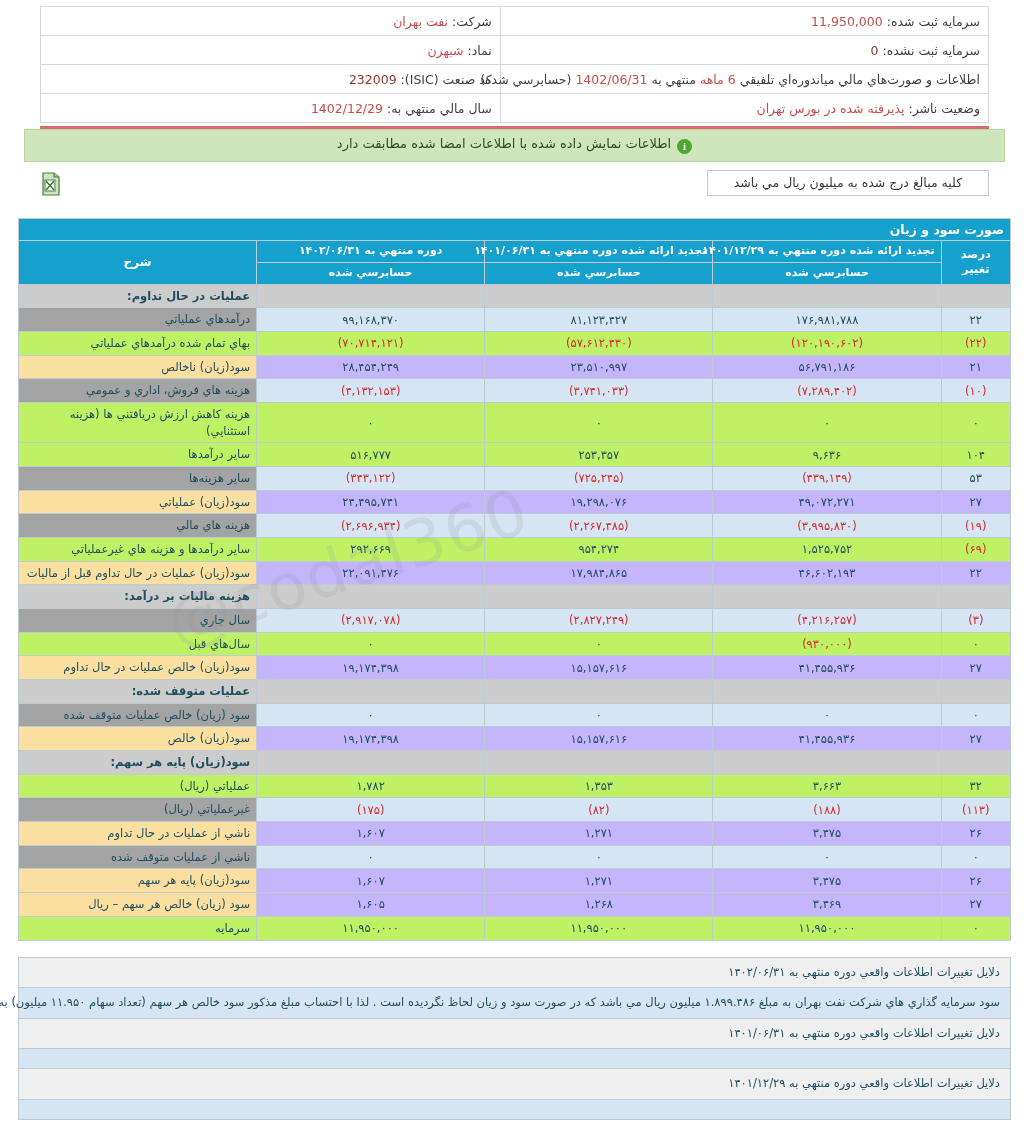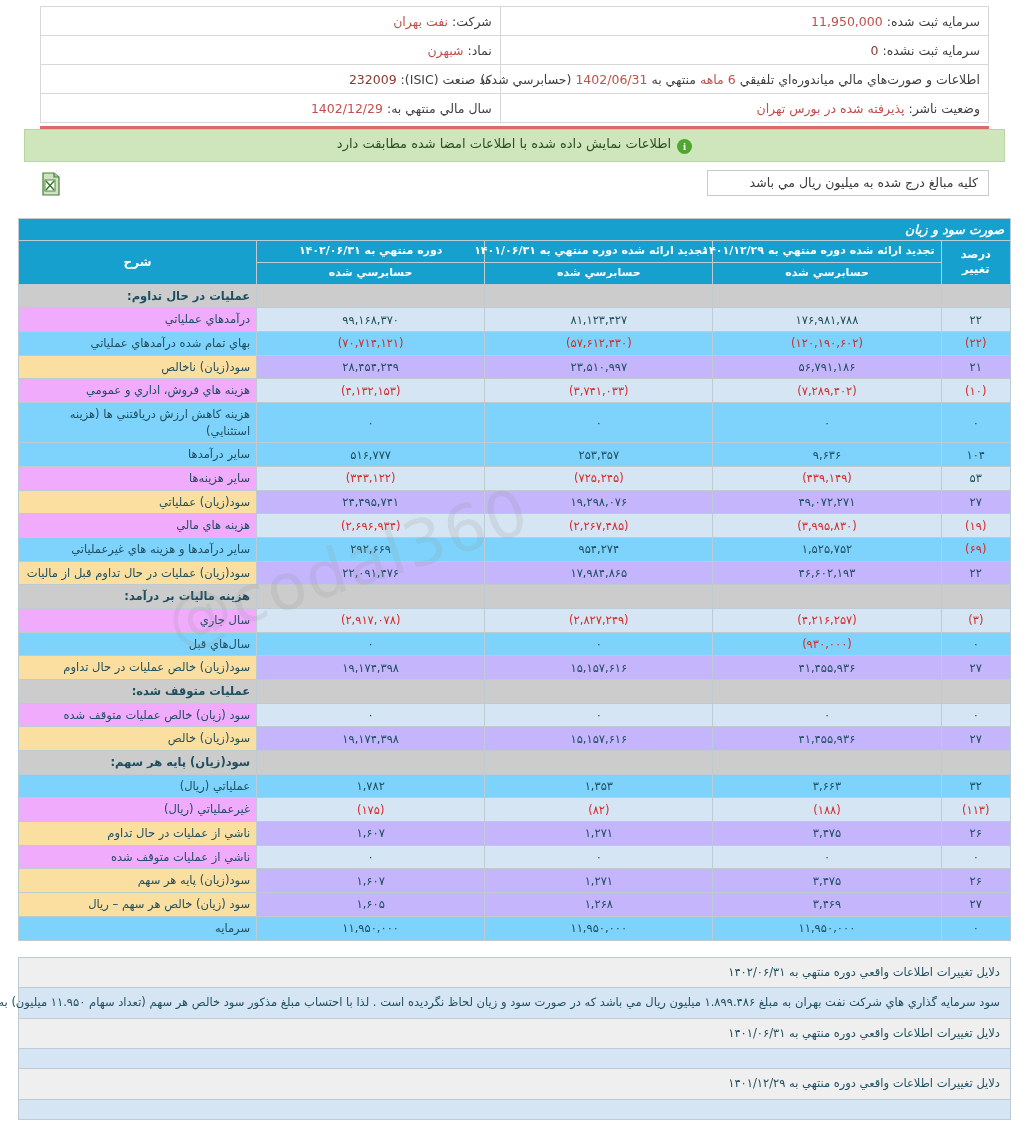--- a/index.html
+++ b/index.html
@@ -84,20 +84,21 @@
     align-items:flex-start;
     justify-content:space-between;
     direction:rtl;
   }
   .amountsBox{
     border:1px solid #c9c9c9;
     font-size:12.5px;
     color:#3a3a3a;
     padding:4px 10px 5px 10px;
     background:#fff;
+    text-align:center;
     min-width:260px;
   }
   .xlsIcon{
     width:20px;height:24px;
     position:relative;
     margin-top:2px;
   }
 
   
   .mainWrap{padding:22px 18px 0 18px;}
@@ -113,21 +114,20 @@
     vertical-align:middle;
   }
   .titlebar td{
     background:#16a0ce;
     color:#ffffff;
     font-size:12.5px;
     font-weight:bold;
     text-align:right;
     padding:7px 10px;
     border:1px solid #16a0ce;
-    font-style:italic;
   }
   tr.hdr th{
     background:#16a0ce;
     color:#ffffff;
     font-weight:bold;
     font-size:11px;
     text-align:center;
     line-height:1.35;
     white-space:nowrap;
     overflow:visible;
@@ -142,22 +142,22 @@
   td.neg{color:#d42b2b;}
   td.pct{text-align:center;color:#1f4e5f;}
   td.pctneg{color:#d42b2b;}
 
   tr.section td{
     background:#cccccc;
     font-weight:bold;
     color:#1f4e5f;
   }
   tr.blue td{background:#d6e5f3;}
-  tr.blue td.desc{background:#f0abfc;}
-  tr.gray td{background:#7dd3fc;}
+  tr.blue td.desc{background:#a3a3a3;}
+  tr.gray td{background:#bef264;}
   tr.gold td{background:#c4b5fd;}
   tr.gold td.desc{background:#fadfa0;}
 
   
   .notesWrap{padding:16px 18px 32px 18px;}
   table.notes{
     width:100%;
     border-collapse:collapse;
     table-layout:fixed;
     font-size:11.5px;

